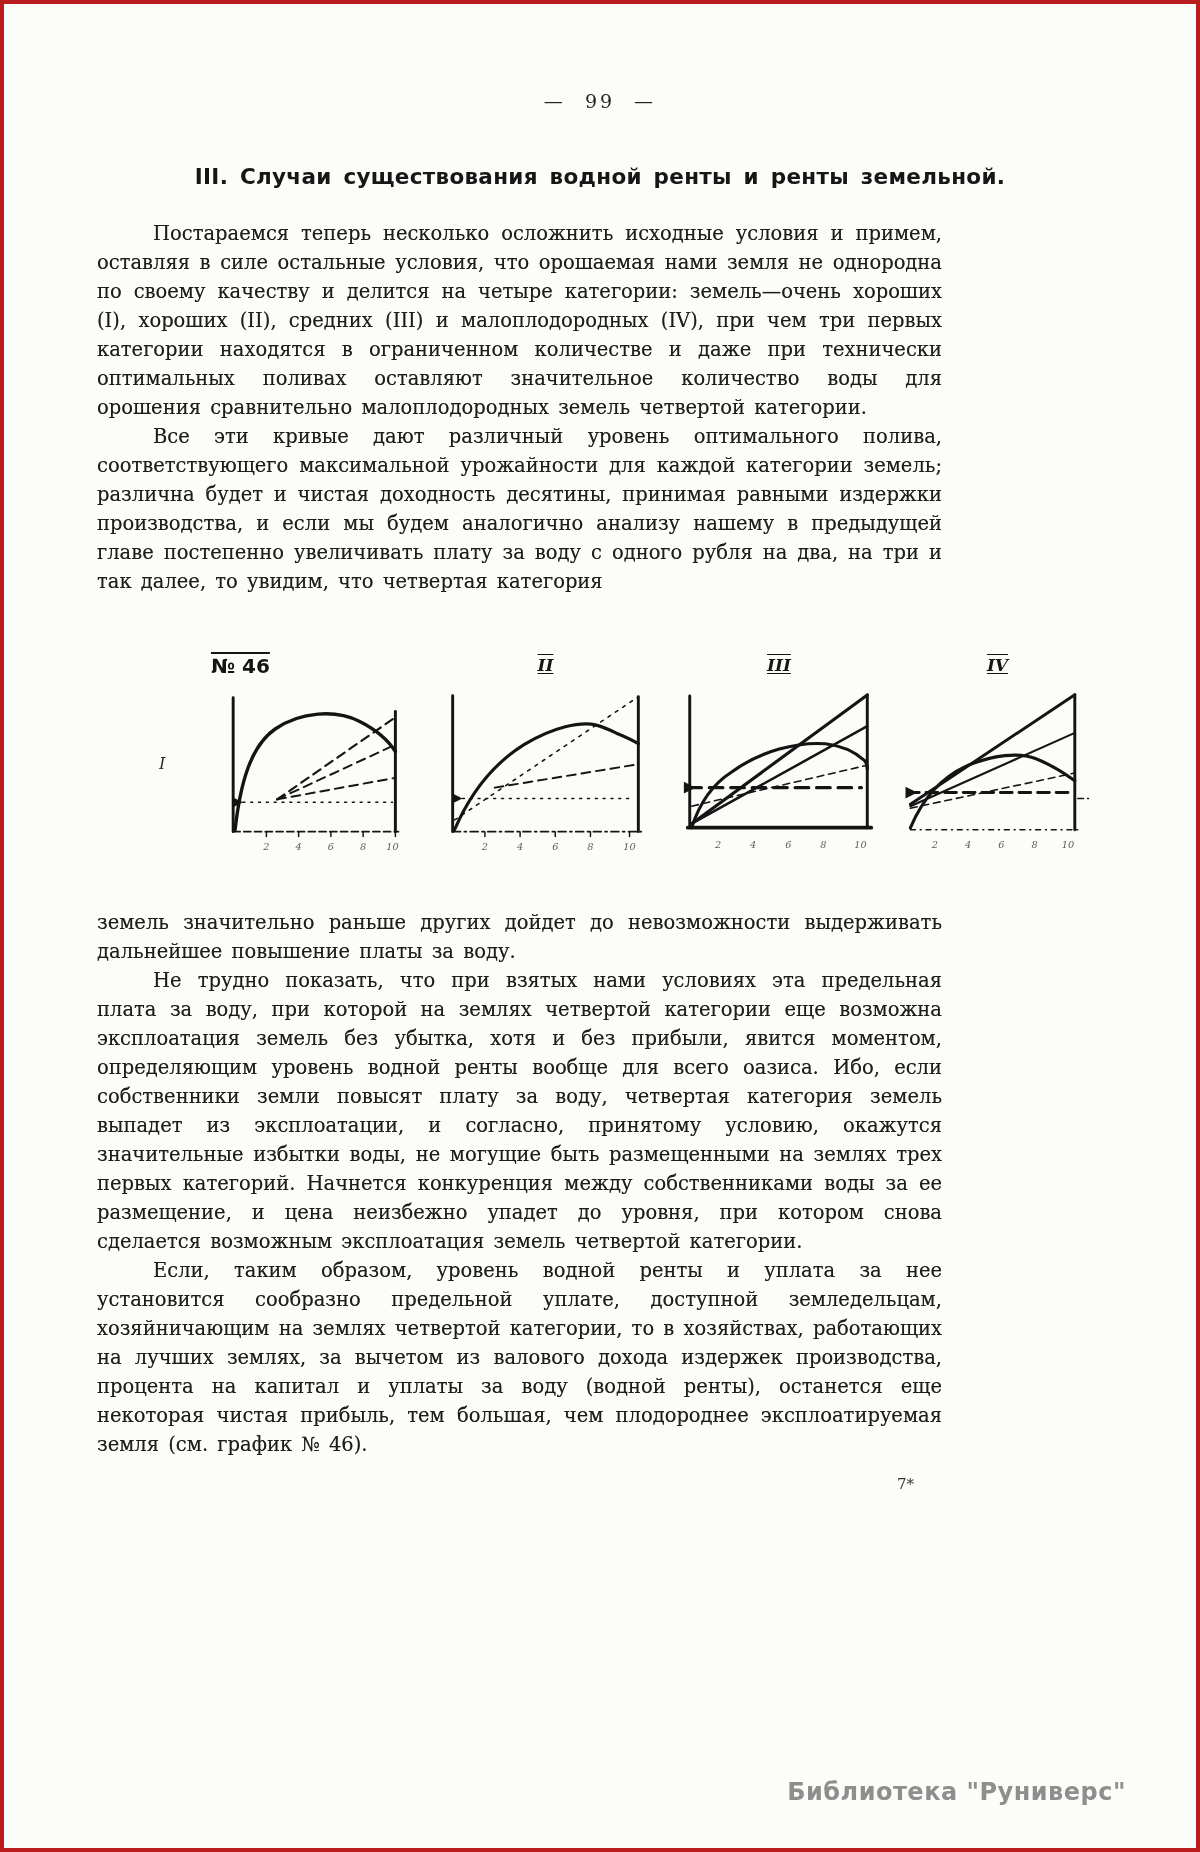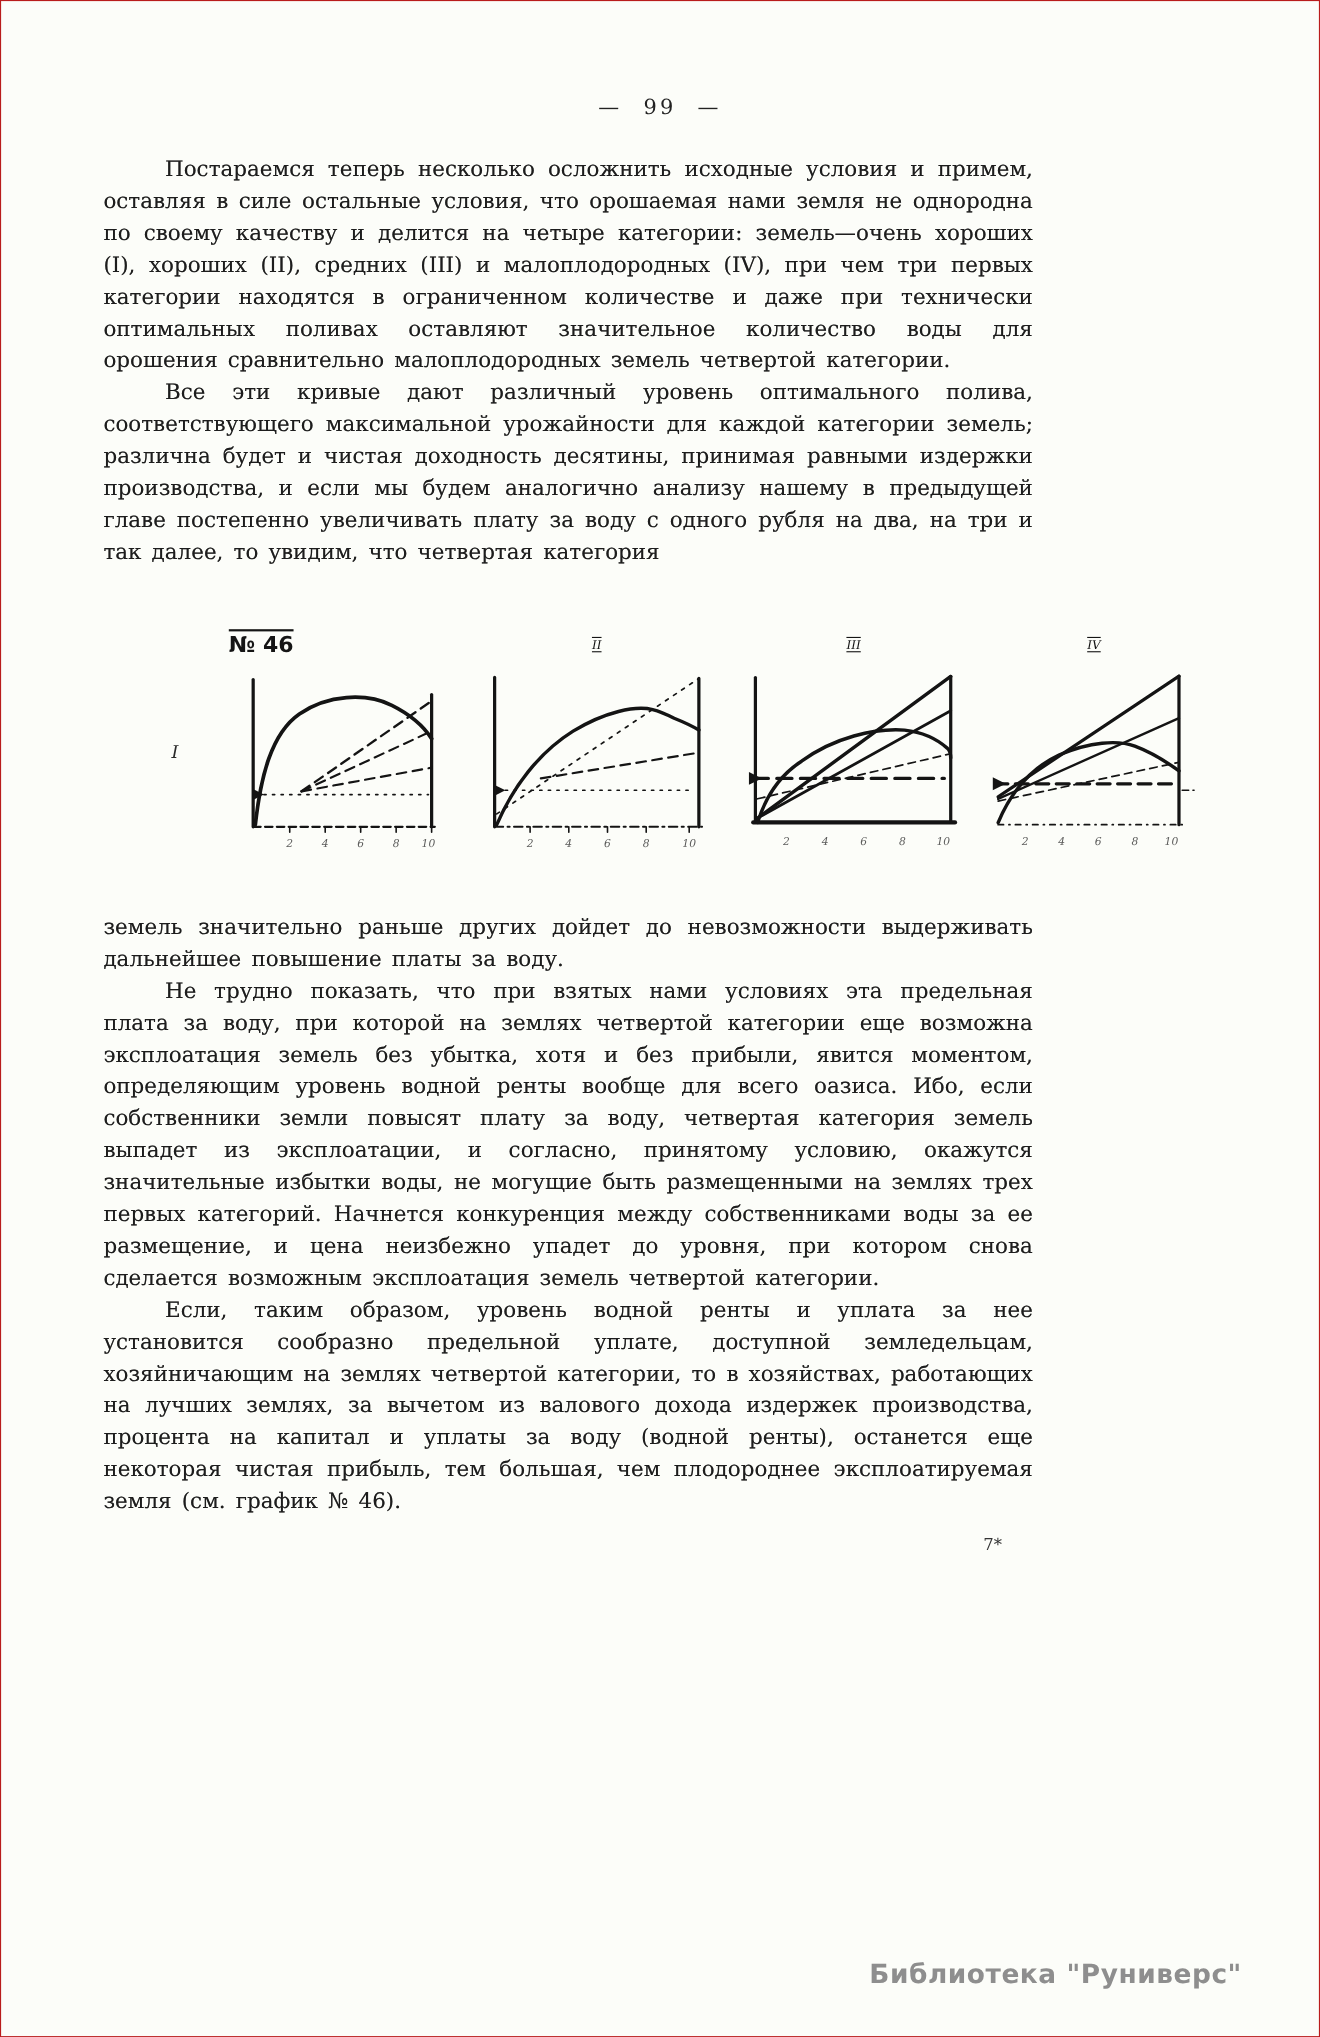--- a/index.html
+++ b/index.html
@@ -1,21 +1,21 @@
 <!DOCTYPE html>
 <html lang="ru"><head>
 <meta charset="utf-8">
 <style>
   html,body{margin:0;padding:0;background:#e7e8e2;}
   .page{
     position:relative;
     width:1200px;height:1852px;
     margin:0 auto;
     background:#fcfdf9;
-    border:1px solid #b91c1c;
+    border:4px solid #b91c1c;
     box-sizing:border-box;
     overflow:hidden;
     font-family:"DejaVu Serif","Liberation Serif",serif;
     color:#1d1d1d;
   }
   .pageno{
     text-align:center;
     padding-top:86px;
     font-size:19px;
     letter-spacing:3px;
@@ -67,22 +67,22 @@
   .chart-label-row.center{text-align:center;}
   .fig-no{
     font-weight:bold;
     font-size:20px;
     text-decoration:overline;
     text-decoration-thickness:2px;
     font-family:"DejaVu Sans","Liberation Sans",sans-serif;
   }
   .roman{
     font-style:italic;
-    font-size:11px;
-    font-weight:normal;
+    font-size:17px;
+    font-weight:bold;
     text-decoration:underline overline;
     text-decoration-thickness:1px;
     text-underline-offset:2px;
   }
   .side-label{
     position:absolute;
     left:-38px;top:100px;
     font-size:16px;
     font-style:italic;
     color:#2a2a2a;
@@ -112,20 +112,21 @@
     color:#8e8e8e;
   }
 </style>
 </head>
 <body>
 
 <div class="page">
 
   <div class="pageno">— 99 —</div>
 
+  <div class="heading">III. Случаи существования водной ренты и ренты земельной.</div>
 
   <div class="column">
     <p>Постараемся теперь несколько осложнить исходные условия и примем, оставляя в силе остальные условия, что орошаемая нами земля не однородна по своему качеству и делится на четыре категории: земель—очень хороших (I), хороших (II), средних (III) и малоплодородных (IV), при чем три первых категории находятся в ограниченном количестве и даже при технически оптимальных поливах оставляют значительное количество воды для орошения сравнительно малоплодородных земель четвертой категории.</p>
     <p>Все эти кривые дают различный уровень оптимального полива, соответствующего максимальной урожайности для каждой категории земель; различна будет и чистая доходность десятины, принимая равными издержки производства, и если мы будем аналогично анализу нашему в предыдущей главе постепенно увеличивать плату за воду с одного рубля на два, на три и так далее, то увидим, что четвертая категория</p>
 
     <div class="figure">
       <span class="side-label">I</span>
       <div class="figure-row">
 
         <div class="chart">

